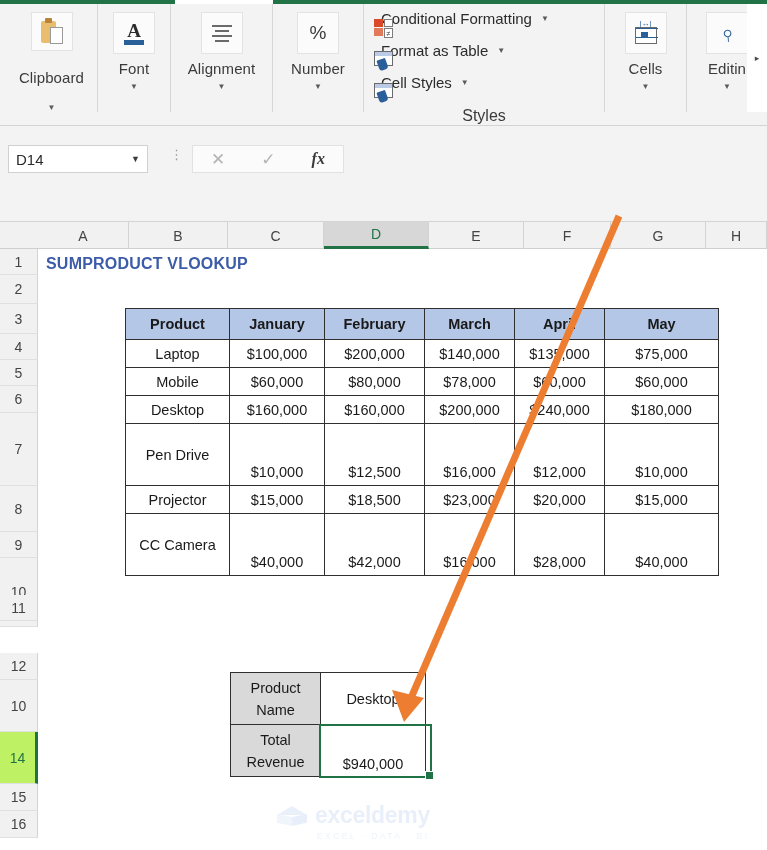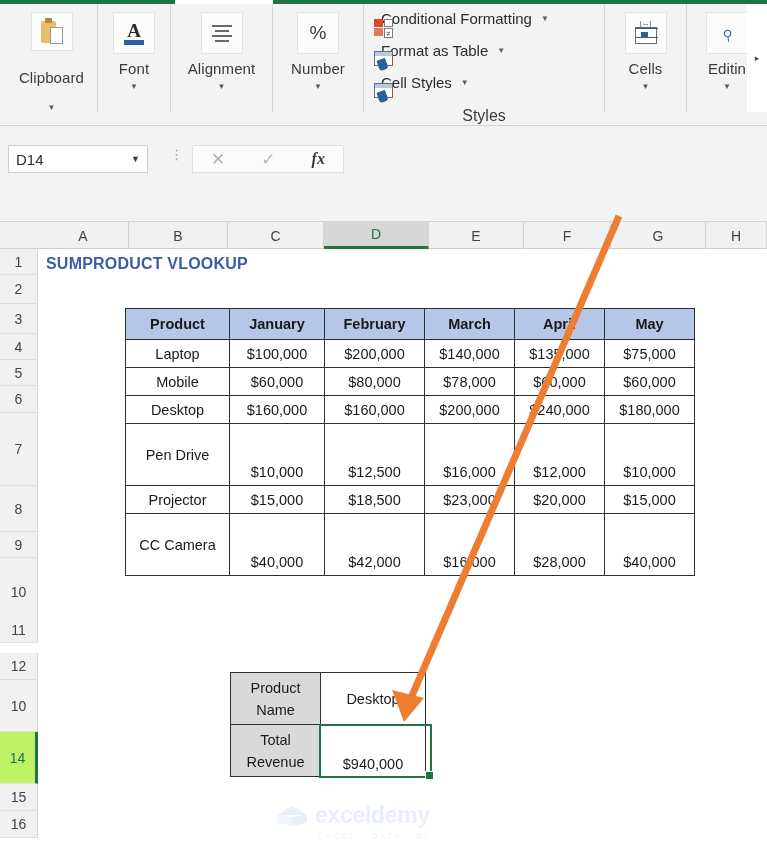--- a/index.html
+++ b/index.html
@@ -332,21 +332,21 @@
   <div class="title-cell">SUMPRODUCT VLOOKUP</div>
 
   <table class="dtable">
     <thead>
       <tr>
         <th style="width:104px">Product</th>
         <th style="width:95px">January</th>
         <th style="width:100px">February</th>
         <th style="width:90px">March</th>
         <th style="width:90px">April</th>
-        <th style="width:90px">May</th>
+        <th style="width:114px">May</th>
       </tr>
     </thead>
     <tbody>
         <tr class="short">
           <td class="prod">Laptop</td>
           <td>$100,000</td>
           <td>$200,000</td>
           <td>$140,000</td>
           <td>$135,000</td>
           <td>$75,000</td>
@@ -428,19 +428,19 @@
 <div class="rowhdr" style="top: 249px; height: 26px;">1</div>
     <div class="rowhdr" style="top: 275px; height: 29px;">2</div>
     <div class="rowhdr" style="top: 304px; height: 30px;">3</div>
     <div class="rowhdr" style="top: 334px; height: 26px;">4</div>
     <div class="rowhdr" style="top: 360px; height: 26px;">5</div>
     <div class="rowhdr" style="top: 386px; height: 27px;">6</div>
     <div class="rowhdr" style="top: 413px; height: 73px;">7</div>
     <div class="rowhdr" style="top: 486px; height: 46px;">8</div>
     <div class="rowhdr" style="top: 532px; height: 26px;">9</div>
     <div class="rowhdr" style="top: 558px; height: 69px;">10</div>
-    <div class="rowhdr" style="top: 595px; height: 26px; margin-top: 22px;">11</div>
+    <div class="rowhdr" style="top: 595px; height: 26px;">11</div>
     <div class="rowhdr" style="top: 653px; height: 27px;">12</div>
     <div class="rowhdr" style="top: 680px; height: 52px;">10</div>
     <div class="rowhdr sel" style="top: 732px; height: 52px;">14</div>
     <div class="rowhdr" style="top: 784px; height: 27px;">15</div>
     <div class="rowhdr" style="top: 811px; height: 27px;">16</div>
   </div>
 
 </body></html>

